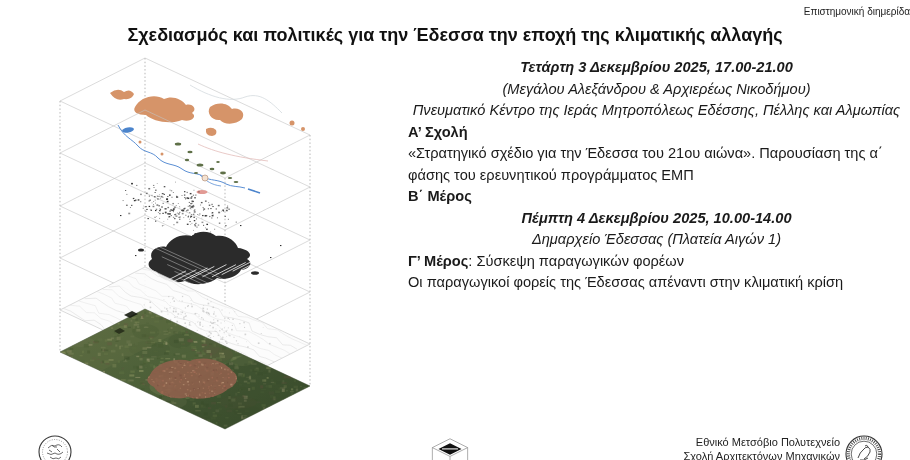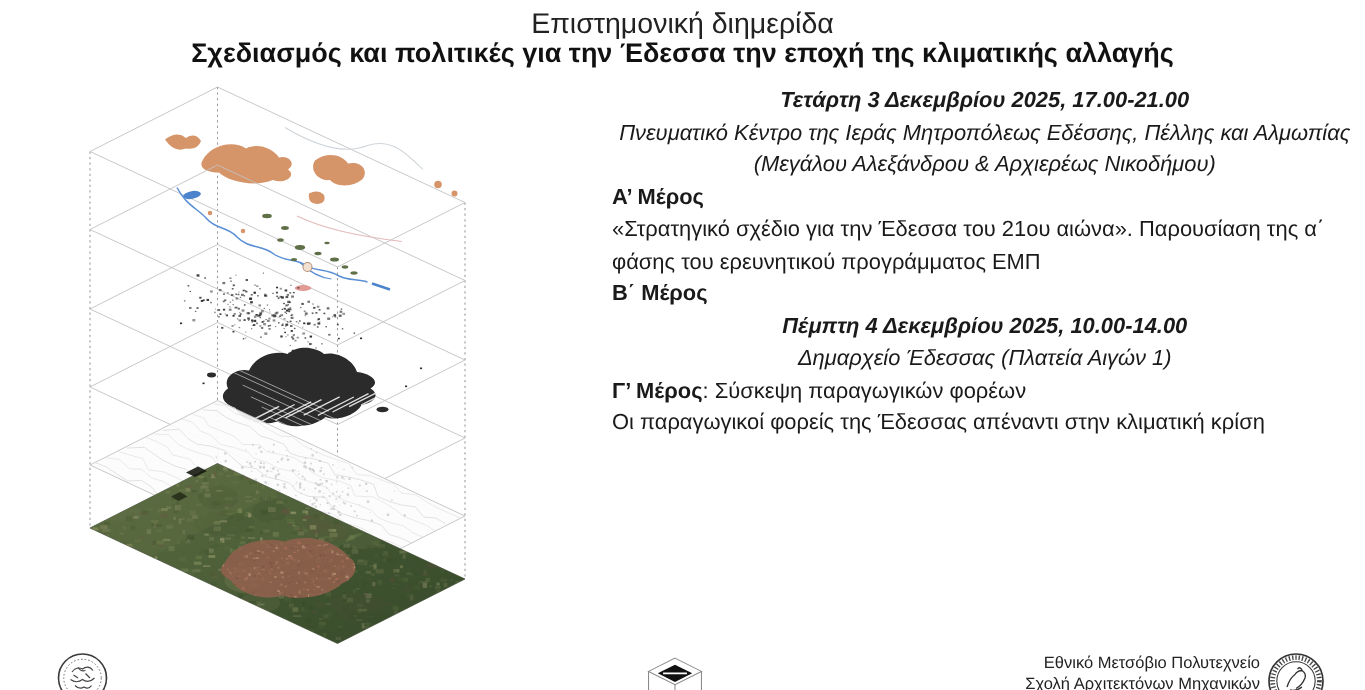--- a/index.html
+++ b/index.html
@@ -1,19 +1,19 @@
 <!DOCTYPE html>
 <html><head>
 <meta charset="utf-8">
 <style>
   html,body{margin:0;padding:0;background:#ffffff;}
   .page{position:relative;width:910px;height:460px;background:#fff;overflow:hidden;
         font-family:"Liberation Sans",sans-serif;color:#1a1a1a;}
-  .subtitle{position:absolute;top:6px;left:0;width:100%;text-align:center;
-            font-size:19px;color:#222;}
+  .subtitle{position:absolute;top:6px;left:0;width:100%;text-align:right;
+            font-size:10px;color:#222;}
   .title{position:absolute;top:25px;left:0;width:100%;text-align:center;
          font-size:18px;font-weight:bold;color:#111;}
   .diagram{position:absolute;left:40px;top:45px;width:380px;height:400px;}
   .content{position:absolute;left:408px;top:57px;width:497px;
            font-size:14.6px;line-height:21.5px;}
   .content p{margin:0;}
   .center{text-align:center;font-style:italic;}
   .bold{font-weight:bold;margin-top:20px;}
   .just{text-align:justify;}
   .mt-b{margin-top:12px;}
@@ -1337,23 +1337,23 @@
           <rect x="156.8337356746534" y="353.015689836284" width="1.9572078213095665" height="1.261843345500529" fill="#9a6a52" opacity="0.7437985426513478"></rect>
           <rect x="151.81554782296433" y="337.7971955644253" width="1.1837665632367136" height="0.9432043031789362" fill="#7e5544" opacity="0.719699518987909"></rect>
           <rect x="162.3582031842274" y="339.5561244038177" width="0.9907470885664225" height="0.8006031057797371" fill="#7e5544" opacity="0.5135815133107826"></rect>
           <rect x="158.3817083839352" y="316.0731791548095" width="2.073372621461749" height="1.752645696606487" fill="#a06a55" opacity="0.9972186769591644"></rect>
         </g>
     </g>
   </svg>
 
   <div class="content">
     <p class="center bold">Τετάρτη 3 Δεκεμβρίου 2025, 17.00-21.00</p>
+    <p class="center">(Μεγάλου Αλεξάνδρου &amp; Αρχιερέως Νικοδήμου)</p>
     <p class="center">Πνευματικό Κέντρο της Ιεράς Μητροπόλεως Εδέσσης, Πέλλης και Αλμωπίας</p>
-    <p class="center">(Μεγάλου Αλεξάνδρου &amp; Αρχιερέως Νικοδήμου)</p>
-    <p class="bold">Α’ Μέρος</p>
+    <p class="bold">Α’ Σχολή</p>
     <p>«Στρατηγικό σχέδιο για την Έδεσσα του 21ου αιώνα». Παρουσίαση της α΄ φάσης του ερευνητικού προγράμματος ΕΜΠ</p>
     <p class="bold mt-b">Β΄ Μέρος</p>
     <p class="center bold mt-d2">Πέμπτη 4 Δεκεμβρίου 2025, 10.00-14.00</p>
     <p class="center">Δημαρχείο Έδεσσας (Πλατεία Αιγών 1)</p>
     <p><span class="bold">Γ’ Μέρος</span><span>: Σύσκεψη παραγωγικών φορέων</span></p>
     <p>Οι παραγωγικοί φορείς της Έδεσσας απέναντι στην κλιματική κρίση</p>
   </div>
 
   <svg class="seal-left" viewBox="0 0 36 36">
     <circle cx="18" cy="18" r="16" fill="#fff" stroke="#3a3a3a" stroke-width="1.1"></circle>

